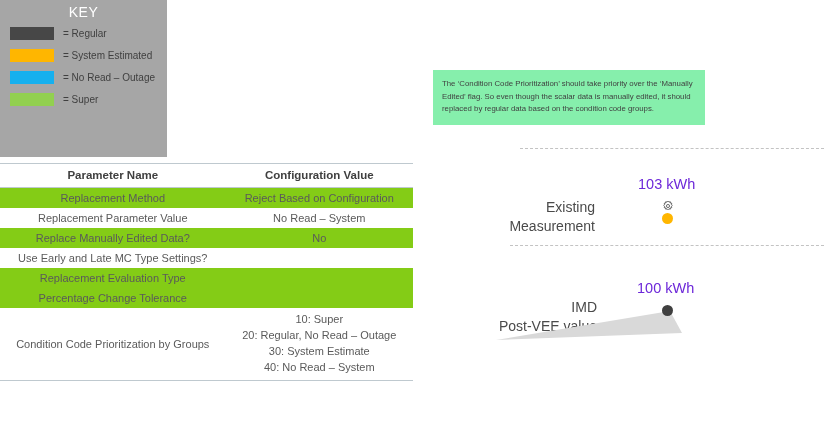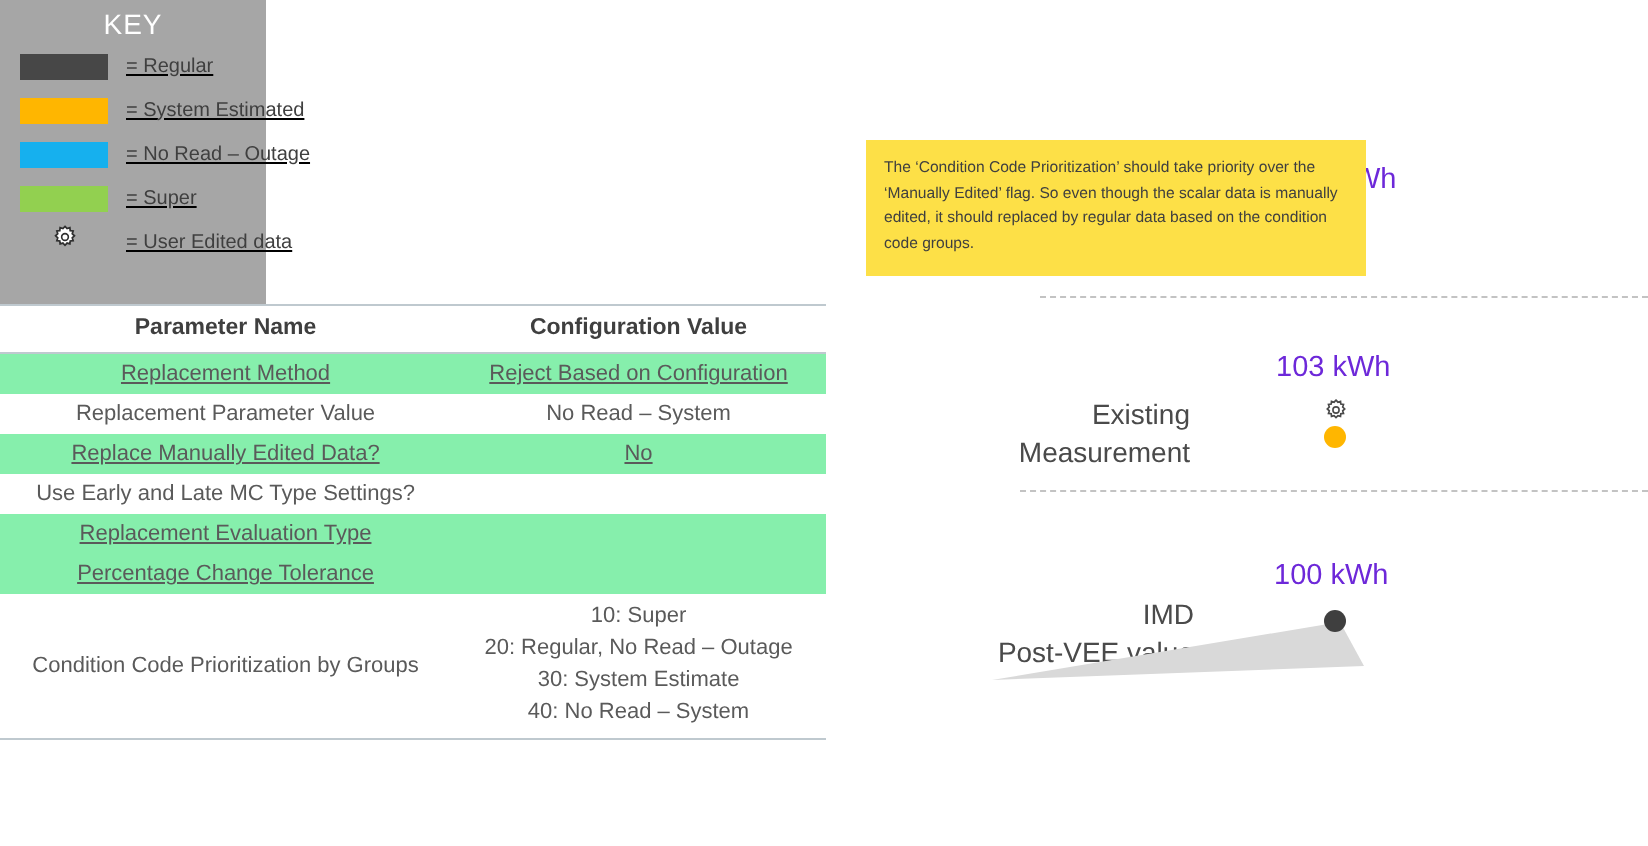--- a/index.html
+++ b/index.html
@@ -13,40 +13,39 @@
     position: relative;
     font-family: "Liberation Sans", sans-serif;
     overflow: hidden;
   }
 
   
   #key-panel {
     position: absolute;
     left: 0px;
     top: 0px;
-    width: 133px;
+    width: 167px;
     height: 157px;
     background: #a6a6a6;
     box-sizing: border-box;
   }
   #key-title {
     text-align: center;
     color: #ffffff;
     font-size: 14px;
     letter-spacing: 0.5px;
     padding-top: 4px;
     padding-bottom: 2px;
     font-weight: 400;
   }
   .key-row {
     display: flex;
     align-items: center;
     height: 22px;
     padding-left: 10px;
-    text-decoration: underline;
   }
   .key-swatch {
     width: 44px;
     height: 13px;
     flex: 0 0 44px;
   }
   .key-swatch-wrap {
     width: 44px;
     flex: 0 0 44px;
     display: flex;
@@ -62,42 +61,41 @@
 
   
   .gear {
     display: block;
   }
 
   
   #config-table {
     position: absolute;
     left: 0px;
-    top: 152px;
+    top: 163px;
     width: 413px;
     border-collapse: collapse;
     font-size: 11px;
     color: #5a5a5a;
   }
   #config-table thead th {
     font-size: 11.5px;
     font-weight: 700;
     color: #3f3f3f;
     padding: 5px 0 6px 0;
     border-top: 1px solid #bfc9cf;
     border-bottom: 1px solid #bfc9cf;
     background: #ffffff;
   }
   #config-table tbody td {
     padding: 4px 8px;
     vertical-align: middle;
   }
   #config-table tbody tr.shaded td {
-    background: #86efac;
-    text-decoration: underline;
+    background: #84cc16;
   }
   #config-table tbody tr.plain td {
     background: #ffffff;
   }
   #config-table tbody tr:last-child td {
     border-bottom: 1px solid #bfc9cf;
   }
   .col-param {
     width: 228px;
     text-align: center;
@@ -145,22 +143,22 @@
   .dot-amber { background: #ffb600; }
   .divider {
     position: absolute;
     height: 0px;
     border-top: 1px dashed #c3c3c3;
   }
   #callout {
     position: absolute;
     left: 13px;
     top: 70px;
-    width: 250px;
-    background: #fde047;
+    width: 272px;
+    background: #86efac;
     color: #3f3f3f;
     font-size: 7.8px;
     line-height: 1.62;
     padding: 8px 9px 9px 9px;
     box-sizing: border-box;
   }
   #callout-arrow {
     position: absolute;
     left: 0px;
     top: 0px;
@@ -198,31 +196,20 @@
     <div class="key-label">= No Read – Outage</div>
   </div>
 
   <div class="key-row">
     <div class="key-swatch-wrap">
       <div class="key-swatch" style="background:#92d050;"></div>
     </div>
     <div class="key-label">= Super</div>
   </div>
 
-  <div class="key-row">
-    <div class="key-swatch-wrap">
-      <span class="gear">
-        <svg width="13" height="13" viewBox="0 0 24 24">
-          <path fill="#ffffff" stroke="#2f2f2f" stroke-width="1.6" d="M12 2.2l1.9 2.0 2.6-0.8 0.3 2.7 2.7 0.3-0.8 2.6 2.0 1.9-2.0 1.9 0.8 2.6-2.7 0.3-0.3 2.7-2.6-0.8-1.9 2.0-1.9-2.0-2.6 0.8-0.3-2.7-2.7-0.3 0.8-2.6-2.0-1.9 2.0-1.9-0.8-2.6 2.7-0.3 0.3-2.7 2.6 0.8z"></path>
-          <circle cx="12" cy="12" r="3.1" fill="#ffffff" stroke="#2f2f2f" stroke-width="1.5"></circle>
-        </svg>
-      </span>
-    </div>
-    <div class="key-label">= User Edited data</div>
-  </div>
 </div>
 
 <table id="config-table">
   <thead>
     <tr>
       <th class="col-param">Parameter Name</th>
       <th class="col-value">Configuration Value</th>
     </tr>
   </thead>
   <tbody>

